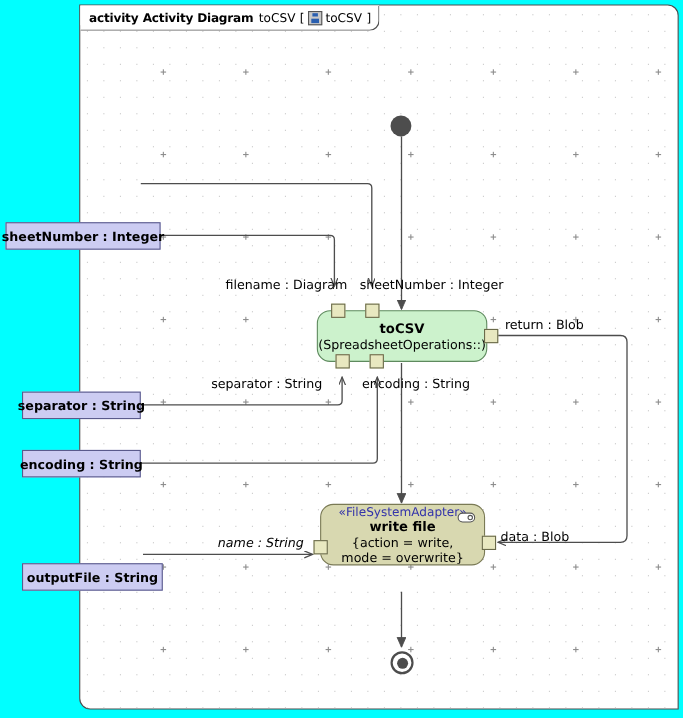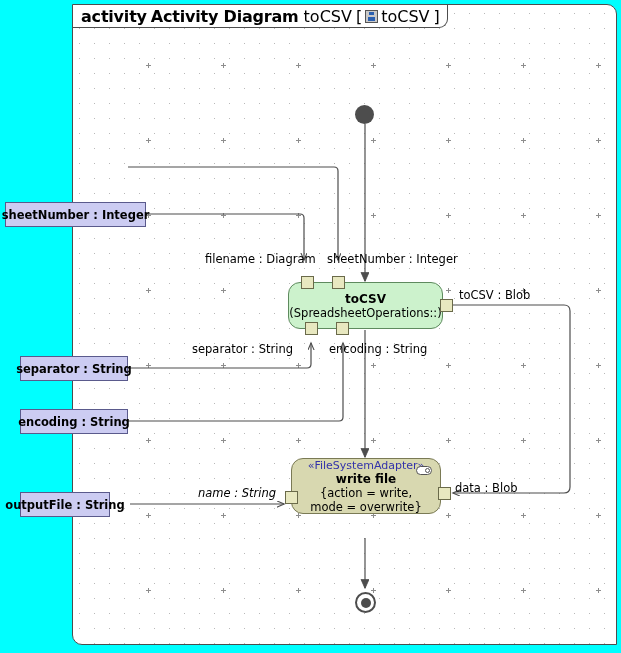--- a/index.html
+++ b/index.html
@@ -57,21 +57,21 @@
     left: 0px;
     top: 0px;
     height: 23px;
     padding: 0 7px 0 8px;
     background: #ffffff;
     border-right: 1px solid #4d4d4d;
     border-bottom: 1px solid #4d4d4d;
     border-radius: 0 0 9px 0;
     display: flex;
     align-items: center;
-    font-size: 16px;
+    font-size: 11px;
     color: #000;
     white-space: nowrap;
     box-sizing: border-box;
   }
   #title-tab .kw { font-weight: bold; letter-spacing: -0.2px; }
   #title-tab .nm { margin-left: 5px; }
   #title-tab .br { margin-left: 4px; }
   #title-tab .act-icon {
     display: inline-block;
     width: 13px; height: 13px;
@@ -339,21 +339,21 @@
   </div>
 
   <div class="param-box" style="left:20px; top:356px; width:108px; height:25px;">
     <span>separator : String</span>
   </div>
 
   <div class="param-box" style="left:20px; top:409px; width:108px; height:25px;">
     <span>encoding : String</span>
   </div>
 
-  <div class="param-box" style="left:20px; top:492px; width:90px; height:25px;">
+  <div class="param-box" style="left:20px; top:512px; width:128px; height:25px;">
     <span>outputFile : String</span>
   </div>
 
   <div class="action-node" id="node-tocsv" style="left:288px; top:282px; width:155px; height:47px;">
     <div class="node-name">toCSV</div>
     <div class="node-sub">(SpreadsheetOperations::)</div>
   </div>
 
   <div class="pin" style="left:301px; top:276px;"></div>
   <div class="pin" style="left:332px; top:276px;"></div>
@@ -373,19 +373,19 @@
   <div class="pin" style="left:438px; top:487px;"></div>
 
   <div class="elabel" style="left:205px; top:252px;">filename : Diagram</div>
 
   <div class="elabel" style="left:327px; top:252px;">sheetNumber : Integer</div>
 
   <div class="elabel" style="left:192px; top:342px;">separator : String</div>
 
   <div class="elabel" style="left:329px; top:342px;">encoding : String</div>
 
-  <div class="elabel" style="left:459px; top:288px;">toCSV : Blob</div>
+  <div class="elabel" style="left:459px; top:288px;">return : Blob</div>
 
   <div class="elabel" style="left:198px; top:486px;font-style:italic;">name : String</div>
 
   <div class="elabel" style="left:455px; top:481px;">data : Blob</div>
 
 </div>
 
 </body></html>

